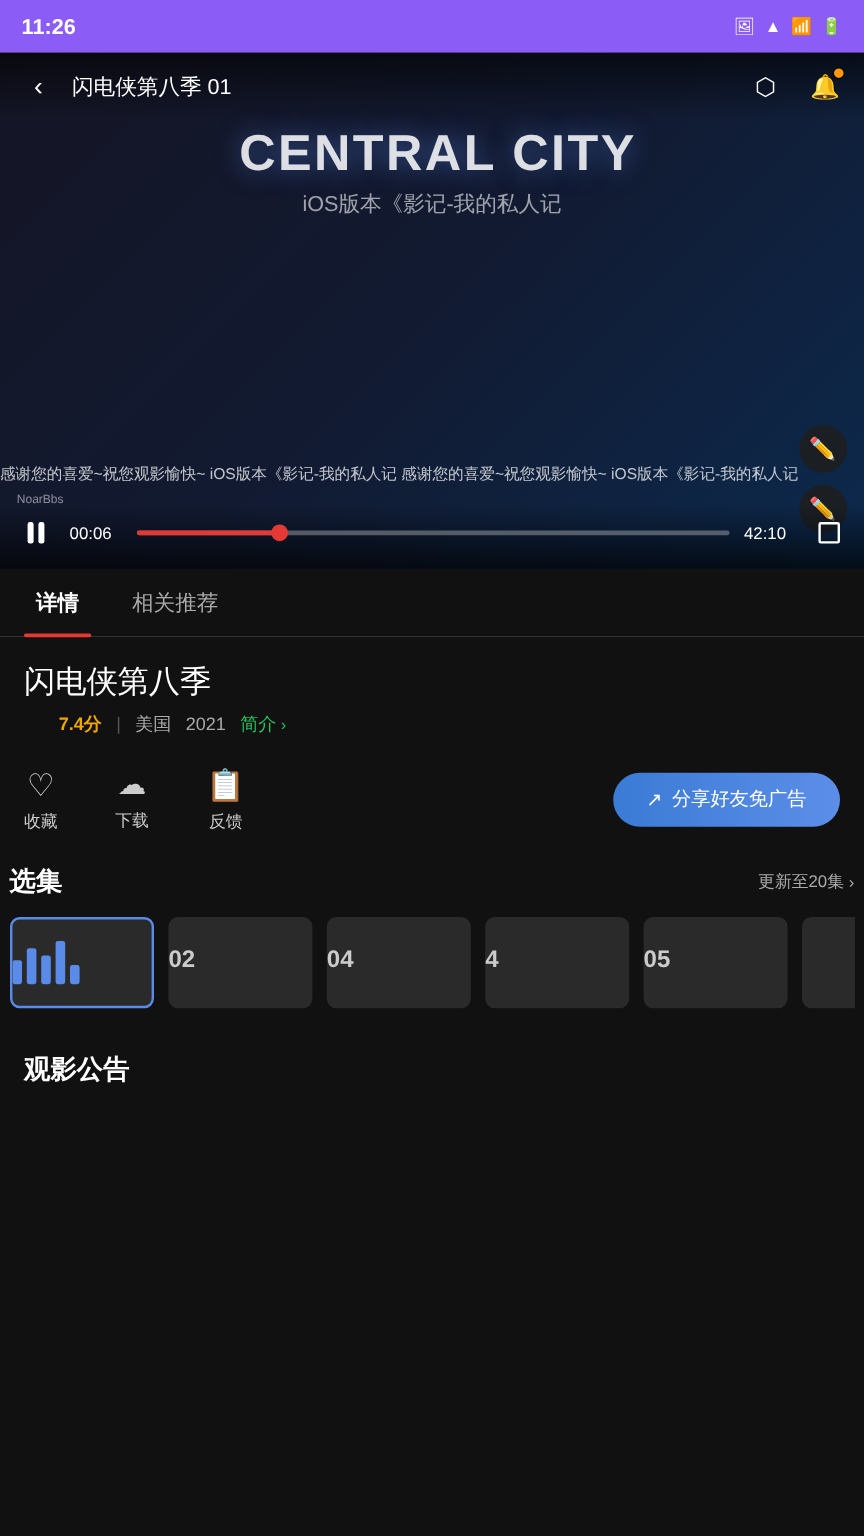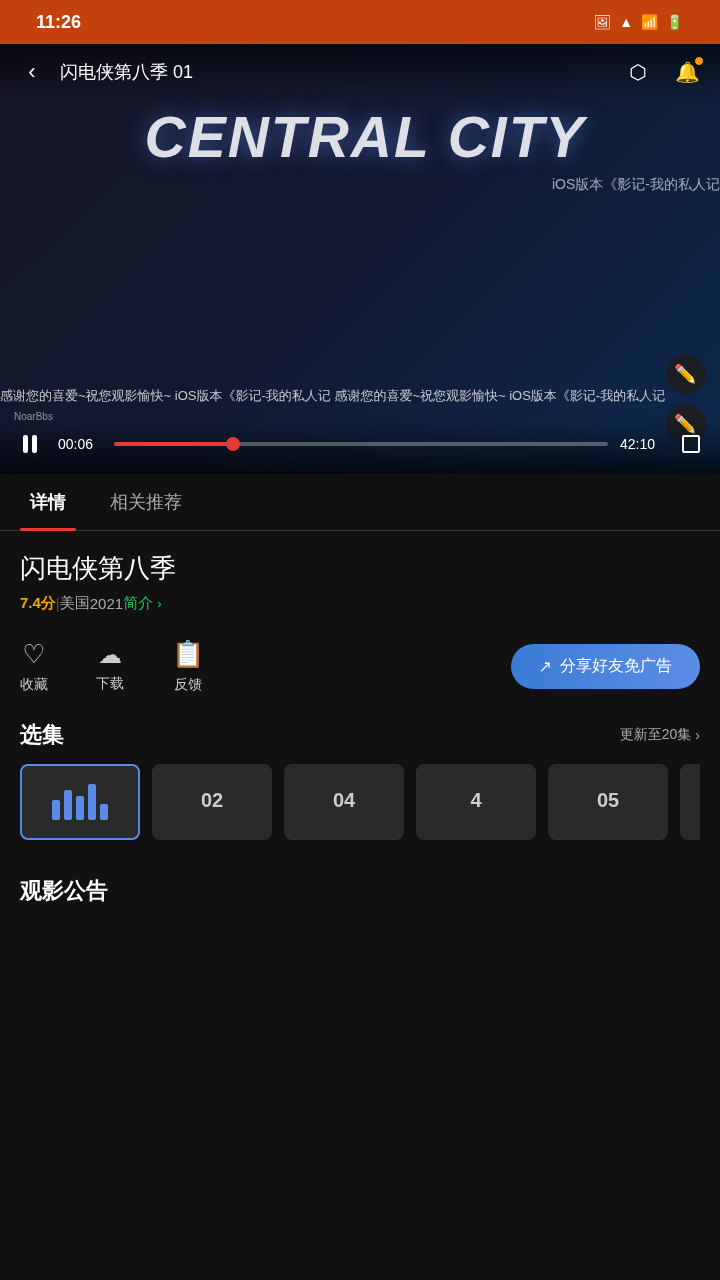--- a/index.html
+++ b/index.html
@@ -11,22 +11,22 @@
       color: #fff;
       font-family: "PingFang SC", "Microsoft YaHei", sans-serif;
       overflow-x: hidden;
     }
 
     
     .status-bar {
       display: flex;
       justify-content: space-between;
       align-items: center;
-      padding: 8px 36px;
-      background: #c2410c;
+      padding: 8px 18px;
+      background: #8b5cf6;
       height: 44px;
     }
     .status-time { font-size: 18px; font-weight: 600; color: #fff; }
     .status-icons { display: flex; align-items: center; gap: 8px; }
     .status-icons span { color: #fff; font-size: 14px; }
 
     
     .video-container {
       position: relative;
       width: 720px;
@@ -41,23 +41,22 @@
       opacity: 0.8;
     }
     .video-overlay-text {
       position: absolute;
       top: 60px;
       left: 0; right: 0;
       text-align: center;
       pointer-events: none;
     }
     .video-overlay-text .central-city {
-      font-size: 57px;
+      font-size: 42px;
       font-weight: 900;
-      font-style: italic;
       color: rgba(255,255,255,0.85);
       letter-spacing: 2px;
       text-shadow: 0 0 20px rgba(100,150,255,0.5);
       padding-left: 10px;
     }
     .video-overlay-text .the-year {
       font-size: 56px;
       font-weight: 900;
       font-style: italic;
       color: rgba(255,255,255,0.9);
@@ -244,23 +243,25 @@
       border: none;
       border-radius: 24px;
       padding: 10px 22px;
       font-size: 16px;
       cursor: pointer;
       white-space: nowrap;
     }
     .show-meta {
       display: flex;
       align-items: center;
+      gap: 12px;
       margin-top: 8px;
       font-size: 15px;
       color: #aaa;
+      margin-left: 29px;
     }
     .rating { color: #f0a500; font-weight: 600; }
     .sep { color: #555; }
     .brief-link {
       display: flex; align-items: center; gap: 4px;
       color: #22c55e; cursor: pointer;
     }
     .chevron-right { font-size: 13px; }
 
     
@@ -298,21 +299,21 @@
       cursor: pointer;
       display: flex;
       align-items: center;
       gap: 8px;
       white-space: nowrap;
     }
     .share-icon-small { font-size: 16px; }
 
     
     .episode-section {
-      padding: 10px 20px;
+      padding: 10px 8px;
       background: #111;
     }
     .episode-header {
       display: flex;
       align-items: center;
       justify-content: space-between;
       margin-bottom: 14px;
     }
     .section-title { font-size: 22px; font-weight: 700; color: #fff; }
     .more-link {
@@ -335,21 +336,21 @@
       overflow: hidden;
       background: #2a2a2a;
       cursor: pointer;
     }
     .ep-thumb.active {
       border: 2px solid #5b8be8;
     }
     .ep-thumb-inner {
       width: 100%;
       height: 72px;
-      display: flex; align-items: center; justify-content: center;
+      display: flex; align-items: center; 
     }
     .ep-active-visual {
       display: flex; align-items: flex-end; gap: 4px; height: 36px;
     }
     .ep-bar {
       width: 8px;
       background: #5b8be8;
       border-radius: 2px;
       animation: bar-anim 0.8s ease-in-out infinite alternate;
     }
@@ -430,21 +431,21 @@
       </div>
       <div class="icon-btn">
         <span style="font-size:20px;color:#f90;">🔔</span>
         <div class="notification-badge"></div>
       </div>
     </div>
   </div>
 
   <div class="video-overlay-text">
     <div class="central-city">CENTRAL CITY</div>
-    <div style="font-size:14px;color:rgba(255,255,255,0.6);margin:6px 0;text-align:right;">iOS版本《影记-我的私人记</div>
+    <div style="font-size:18px;color:rgba(255,255,255,0.6);margin:6px 0;">iOS版本《影记-我的私人记</div>
   </div>
 
   <div class="edit-icon-overlay">
     <span style="font-size:18px;color:#fff;">✏️</span>
   </div>
   <div class="edit-icon-overlay2">
     <span style="font-size:18px;color:#fff;">✏️</span>
   </div>
 
   <div class="noarbs-label">NoarBbs</div>

